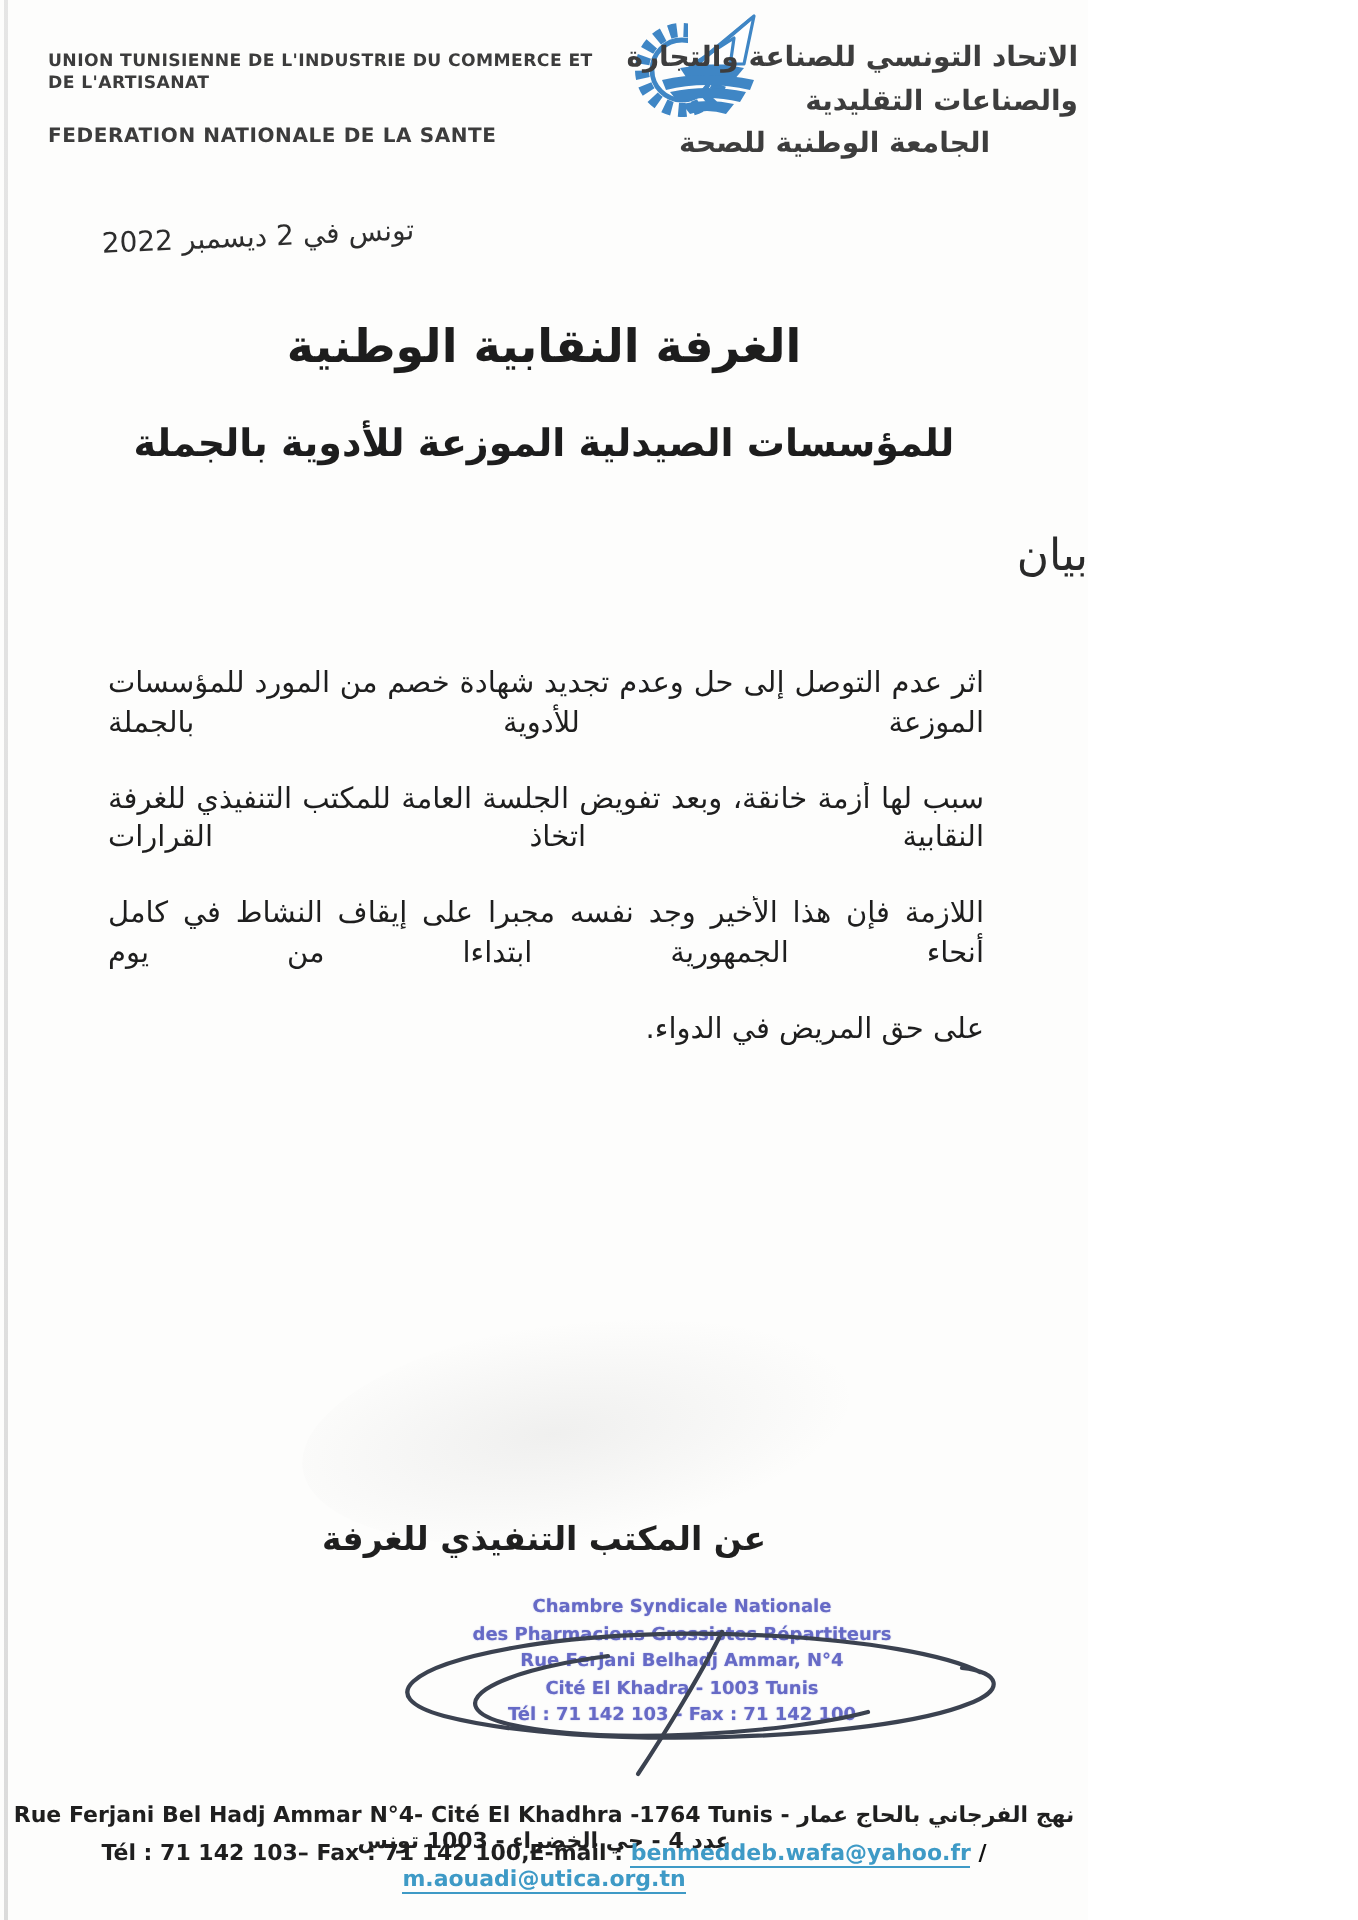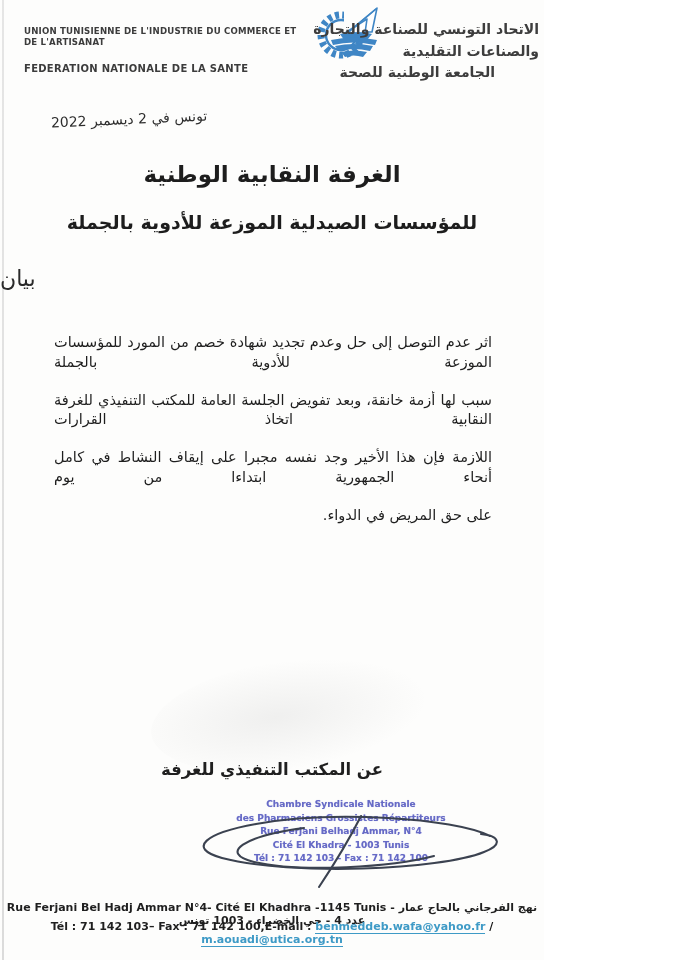--- a/index.html
+++ b/index.html
@@ -25,21 +25,21 @@
     font-size:14px;font-weight:700;color:#3d3d3d;line-height:1.55;}
   .hdr-right .l2{padding-left:0;padding-right:44px;}
   
   .date-line{position:absolute;left:48px;top:111px;width:162px;direction:rtl;text-align:center;
     font-size:14px;color:#2d2d2d;transform:rotate(-2.5deg);}
   
   .title1{position:absolute;top:161px;left:0;width:100%;text-align:center;direction:rtl;
     font-size:23px;font-weight:700;color:#1d1d1d;}
   .title2{position:absolute;top:211px;left:0;width:100%;text-align:center;direction:rtl;
     font-size:19px;font-weight:700;color:#1d1d1d;}
-  .bayan{position:absolute;top:266px;left:0;width:100%;text-align:left;direction:rtl;
+  .bayan{position:absolute;top:266px;left:0;width:100%;text-align:right;direction:rtl;
     font-size:22px;font-weight:400;color:#2a2a2a;}
   
   .letter-body{position:absolute;top:333px;left:54px;right:52px;direction:rtl;}
   .body-line{height:57.6px;overflow:hidden;font-size:14.5px;color:#1e1e1e;
     text-align:justify;text-align-last:justify;line-height:1.35;}
   .body-line.last{text-align-last:right;}
   
   .signoff{position:absolute;top:760px;left:0;width:100%;text-align:center;direction:rtl;
     font-size:16.5px;font-weight:600;color:#1f1f1f;}
   .stamp{position:absolute;top:798px;left:233px;width:216px;text-align:center;
@@ -114,16 +114,16 @@
   </div>
 
   <div class="signature">
     <svg viewBox="0 0 326 95" width="326" height="95" fill="none" stroke="#3b4250" stroke-width="2.1" stroke-linecap="round">
       <path d="M 308 30 C 272 12 150 4 74 18 C 24 27 4 42 40 52 C 110 70 258 64 302 46 C 321 39 318 30 299 28"></path>
       <path d="M 122 22 C 62 30 36 47 72 56 C 120 67 210 61 252 50"></path>
       <path d="M 179 10 C 169 30 151 60 137 81"></path>
     </svg>
   </div>
 
-  <div class="footer addr"><span>Rue Ferjani Bel Hadj Ammar N°4- Cité El Khadhra -1145 Tunis - </span><span class="ar">نهج الفرجاني بالحاج عمار عدد 4 - حي الخضراء - 1003 تونس</span></div>
+  <div class="footer addr"><span>Rue Ferjani Bel Hadj Ammar N°4- Cité El Khadhra -1764 Tunis - </span><span class="ar">نهج الفرجاني بالحاج عمار عدد 4 - حي الخضراء - 1003 تونس</span></div>
 
   <div class="footer contact"><span>Tél : 71 142 103– Fax : 71 142 100,E-mail : </span><a href="#">benmeddeb.wafa@yahoo.fr</a><span class="sep"> / </span><a href="#">m.aouadi@utica.org.tn</a></div>
 </div>
 
 </body></html>

